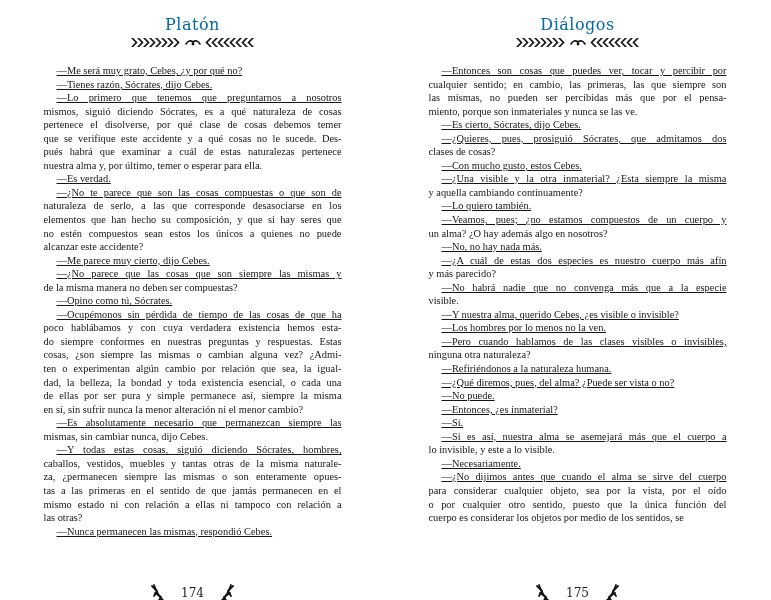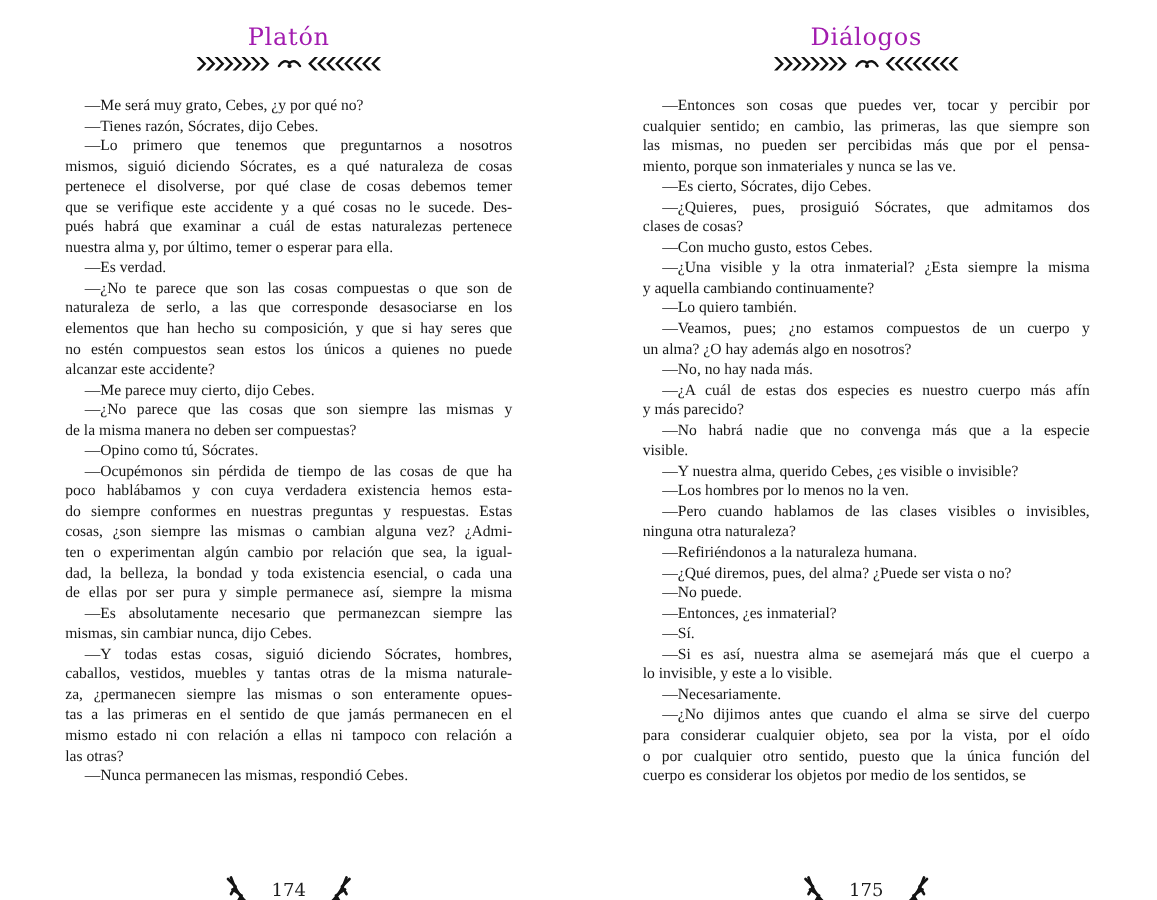--- a/index.html
+++ b/index.html
@@ -10,38 +10,38 @@
     overflow: hidden;
   }
   .spread { display: flex; width: 771px; height: 600px; }
   .page { width: 385px; height: 600px; position: relative; }
   .page-header {
     margin-top: 16px;
     text-align: center;
     font-family: "DejaVu Serif", serif;
     font-size: 16px;
     line-height: 18px;
-    color: #a21caf;
+    color: #0369a1;
     letter-spacing: 0.5px;
   }
   .ornament-row { text-align: center; margin-top: 3px; height: 12px; }
   .ornament-row svg { display: inline-block; vertical-align: top; }
   .text-block {
     width: 298px;
     margin: 15px auto 0 auto;
     font-size: 10.4px;
     line-height: 13.55px;
     color: #161616;
   }
   .par { margin: 0; }
   .line {
     text-align: justify;
     text-align-last: justify;
   }
-  .line.first { text-indent: 13px; }
+  .line.first { text-indent: 13px; text-decoration: underline; }
   .line.last { text-align-last: left; }
   .page-footer {
     position: absolute;
     top: 544px; left: 0;
     width: 100%;
     display: flex;
     align-items: flex-start;
     justify-content: center;
     margin-top: 36px;
   }
@@ -151,20 +151,21 @@
           <div class="line first last">—Opino como tú, Sócrates.</div>
         </div>
         <div class="par">
           <div class="line first">—Ocupémonos sin pérdida de tiempo de las cosas de que ha</div>
           <div class="line">poco hablábamos y con cuya verdadera existencia hemos esta-</div>
           <div class="line">do siempre conformes en nuestras preguntas y respuestas. Estas</div>
           <div class="line">cosas, ¿son siempre las mismas o cambian alguna vez? ¿Admi-</div>
           <div class="line">ten o experimentan algún cambio por relación que sea, la igual-</div>
           <div class="line">dad, la belleza, la bondad y toda existencia esencial, o cada una</div>
           <div class="line">de ellas por ser pura y simple permanece así, siempre la misma</div>
+          <div class="line last">en sí, sin sufrir nunca la menor alteración ni el menor cambio?</div>
         </div>
         <div class="par">
           <div class="line first">—Es absolutamente necesario que permanezcan siempre las</div>
           <div class="line last">mismas, sin cambiar nunca, dijo Cebes.</div>
         </div>
         <div class="par">
           <div class="line first">—Y todas estas cosas, siguió diciendo Sócrates, hombres,</div>
           <div class="line">caballos, vestidos, muebles y tantas otras de la misma naturale-</div>
           <div class="line">za, ¿permanecen siempre las mismas o son enteramente opues-</div>
           <div class="line">tas a las primeras en el sentido de que jamás permanecen en el</div>

